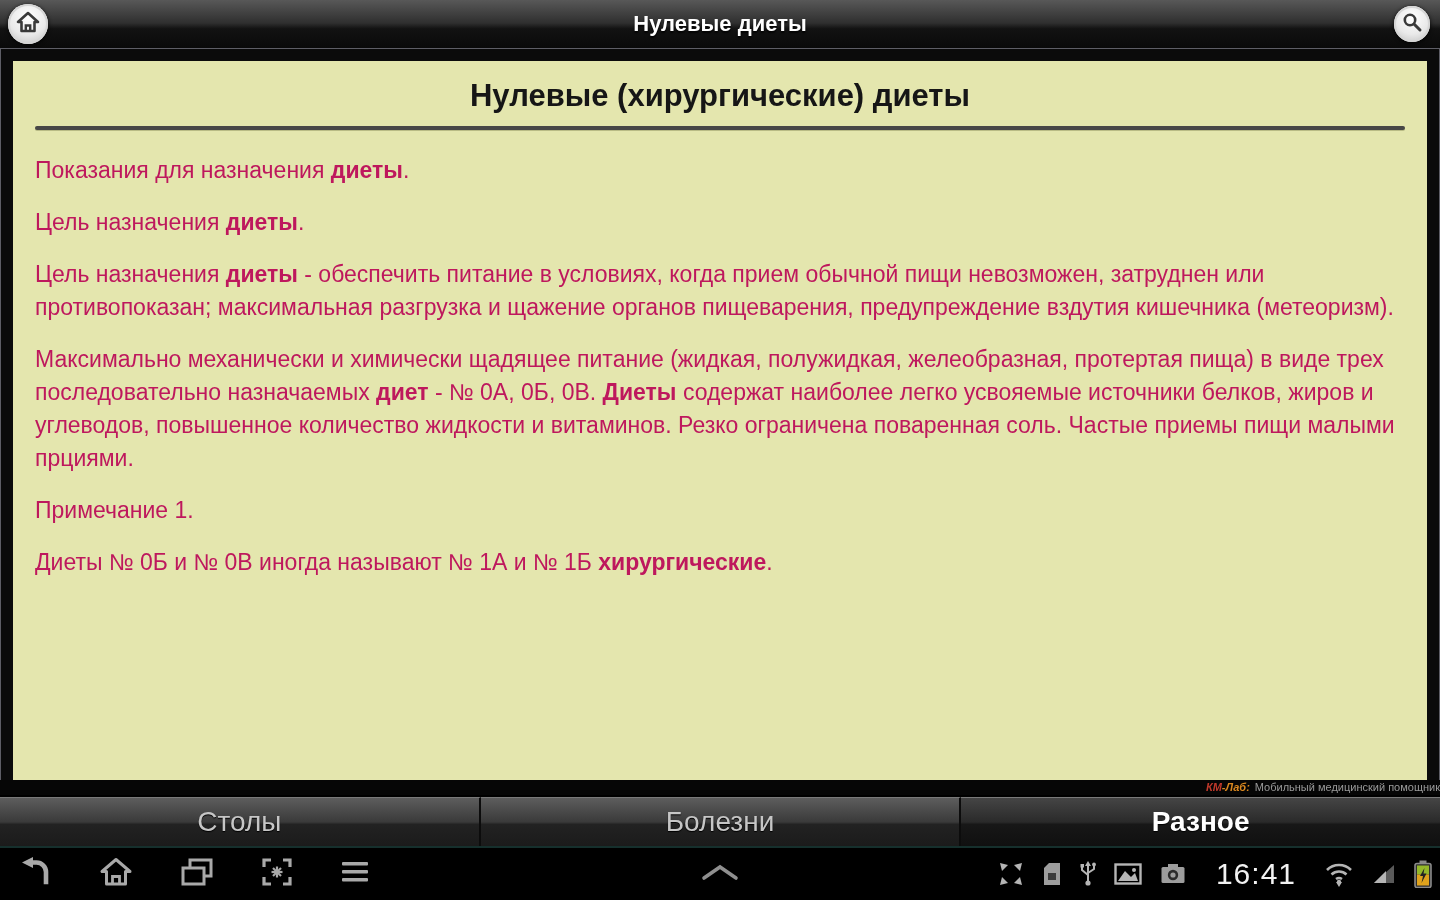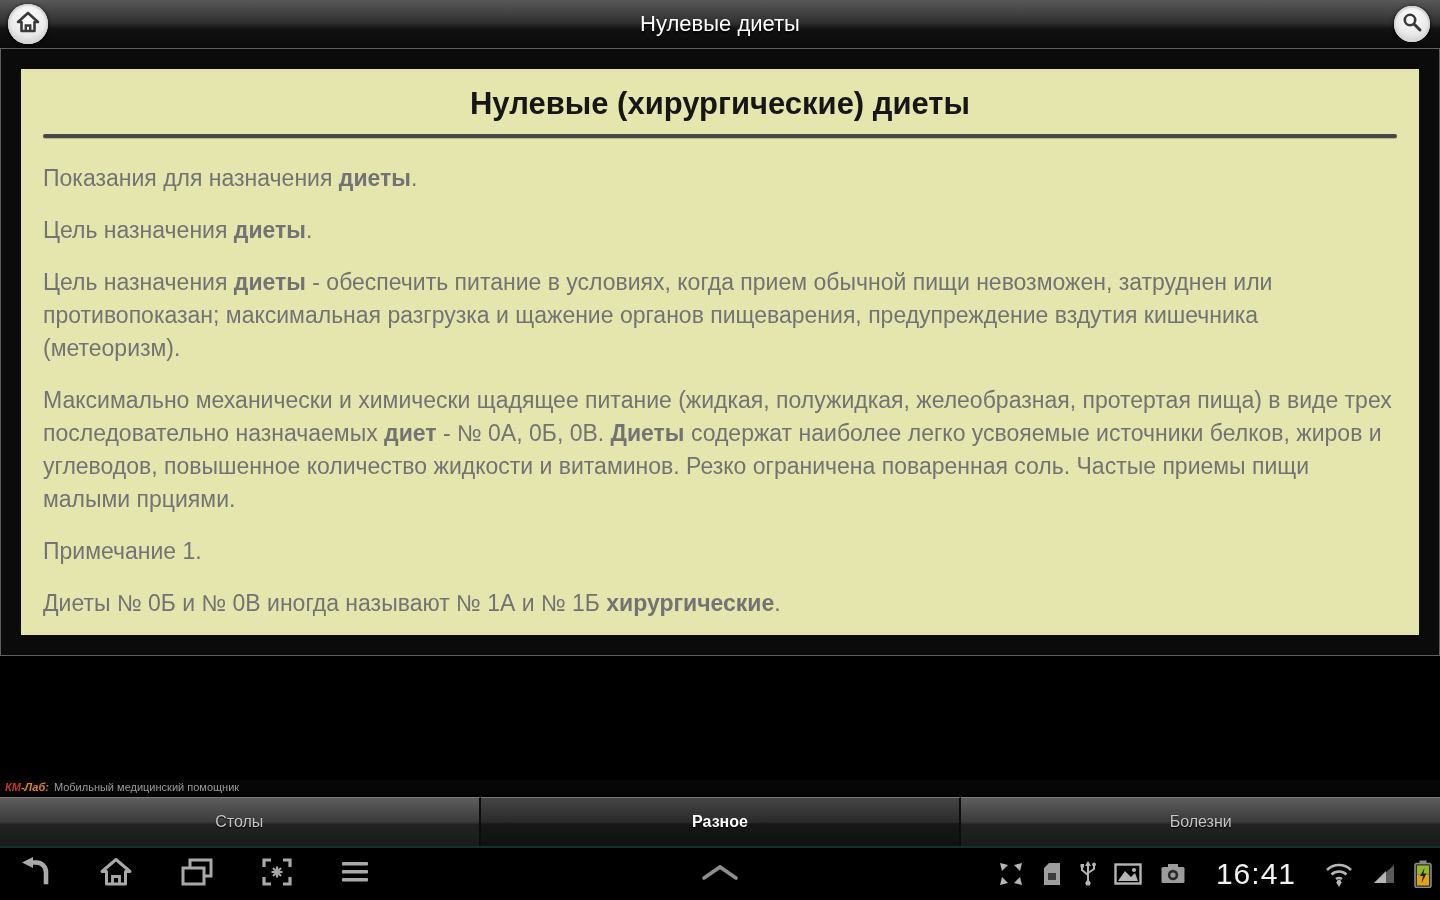--- a/index.html
+++ b/index.html
@@ -11,74 +11,74 @@
 
   
   .topbar {
     position:absolute; top:0; left:0; right:0; height:48px;
     background:linear-gradient(180deg,#585858 0%,#2f2f2f 48%,#121212 60%,#0a0a0a 100%);
     border-bottom:1px solid #000;
   }
   .topbar-title {
     position:absolute; left:0; right:0; top:0; height:48px;
     display:flex; align-items:center; justify-content:center;
-    color:#fff; font-weight:normal; font-size:22px;
+    color:#fff; font-weight:bold; font-size:22px;
     text-shadow:0 2px 2px rgba(0,0,0,.9);
   }
   .circle-btn {
     position:absolute; border-radius:50%;
     background:radial-gradient(circle at 50% 32%, #ffffff 0%, #e9e9e9 55%, #bdbdbd 100%);
     box-shadow:0 1px 4px rgba(0,0,0,.9), inset 0 0 0 2px #d6d6d6;
     display:flex; align-items:center; justify-content:center; cursor:pointer;
   }
   .home-btn { left:8px; top:4px; width:40px; height:40px; }
   .search-btn { right:10px; top:6px; width:36px; height:36px; }
 
   
   .frame {
-    position:absolute; top:48px; left:0; right:0; height:608px;
+    position:absolute; top:48px; left:0; right:0; height:852px;
     box-sizing:border-box; background:#0b0b0b;
-    border:1px solid #5e5e66; padding:20px;
+    border:1px solid #5e5e66; padding:12px;
   }
   .page {
     width:100%; height:100%; box-sizing:border-box; overflow:hidden;
     background:#e4e6ae; padding:0 22px;
   }
   .article-title {
     margin:16px 0 12px; text-align:center;
     color:#161616; font-weight:bold; font-size:31px; line-height:37px;
   }
   .rule {
     height:4px; background:#474747; border-radius:2px;
     box-shadow:0 1px 0 #b9bb85; margin:0 0 24px 0;
   }
   .para {
-    font-size:23px; line-height:33px; color:#737373; margin:0 0 19px 0;
+    font-size:23px; line-height:33px; color:#be185d; margin:0 0 19px 0;
   }
   .para .b { font-weight:bold; }
 
   
   .banner {
     position:absolute; top:780px; left:0; right:0; height:15px;
     background:#060606; font-size:11px; line-height:15px;
-    white-space:nowrap; padding-left:5px; box-sizing:border-box;
+    white-space:nowrap; padding-left:5px; box-sizing:border-box;text-align:right;
   }
   .banner .brand-red    { color:#c0392b; font-weight:bold; font-style:italic; }
   .banner .brand-orange { color:#d9871f; font-weight:bold; font-style:italic; margin-right:5px; }
   .banner .banner-text  { color:#9a9a9a; }
 
   
   .tabbar {
     position:absolute; top:795px; left:0; right:0; height:53px;
     display:flex; background:#000; box-sizing:border-box;
     border-bottom:2px solid #16302d; padding-top:2px;
   }
   .tab {
     flex:1; display:flex; align-items:center; justify-content:center;
-    font-size:16px; color:#c6c6c6; cursor:pointer;
+    font-size:28px; color:#c6c6c6; cursor:pointer;
     background:linear-gradient(180deg,#5d5d5d 0%,#3a3a3a 50%,#222 55%,#1b1b1b 100%);
     border-right:2px solid #0c0c0c; border-top:1px solid #7a7a7a;
     text-shadow:0 1px 1px #000;
   }
   .tab:last-child { border-right:none; }
   .tab.selected {
     background:linear-gradient(180deg,#454545 0%,#2a2a2a 50%,#171717 55%,#101010 100%);
     color:#fff; font-weight:bold;
   }
 
@@ -139,22 +139,22 @@
       </div>
   </div>
 </div>
 
 <div class="banner">
   <span class="brand-red">КМ</span><span class="brand-orange">-Лаб:</span><span class="banner-text">Мобильный медицинский помощник</span>
 </div>
 
 <div class="tabbar">
   <div class="tab" id="tab-0">Столы</div>
+  <div class="tab" id="tab-1">Болезни</div>
   <div class="tab selected" id="tab-2">Разное</div>
-  <div class="tab" id="tab-1">Болезни</div>
 </div>
 
 <div class="sysbar">
 
   <div class="nav-left">
     <div class="navbtn">
       <span>
         <svg width="34" height="30" viewBox="0 0 34 30">
           <path d="M28 25 V15 A9.5 9.5 0 0 0 18.5 5.5 H12" fill="none" stroke="#a9a9a9" stroke-width="4.6" stroke-linecap="square"></path>
           <polygon points="15,0 4,5.5 15,11" fill="#a9a9a9"></polygon>

